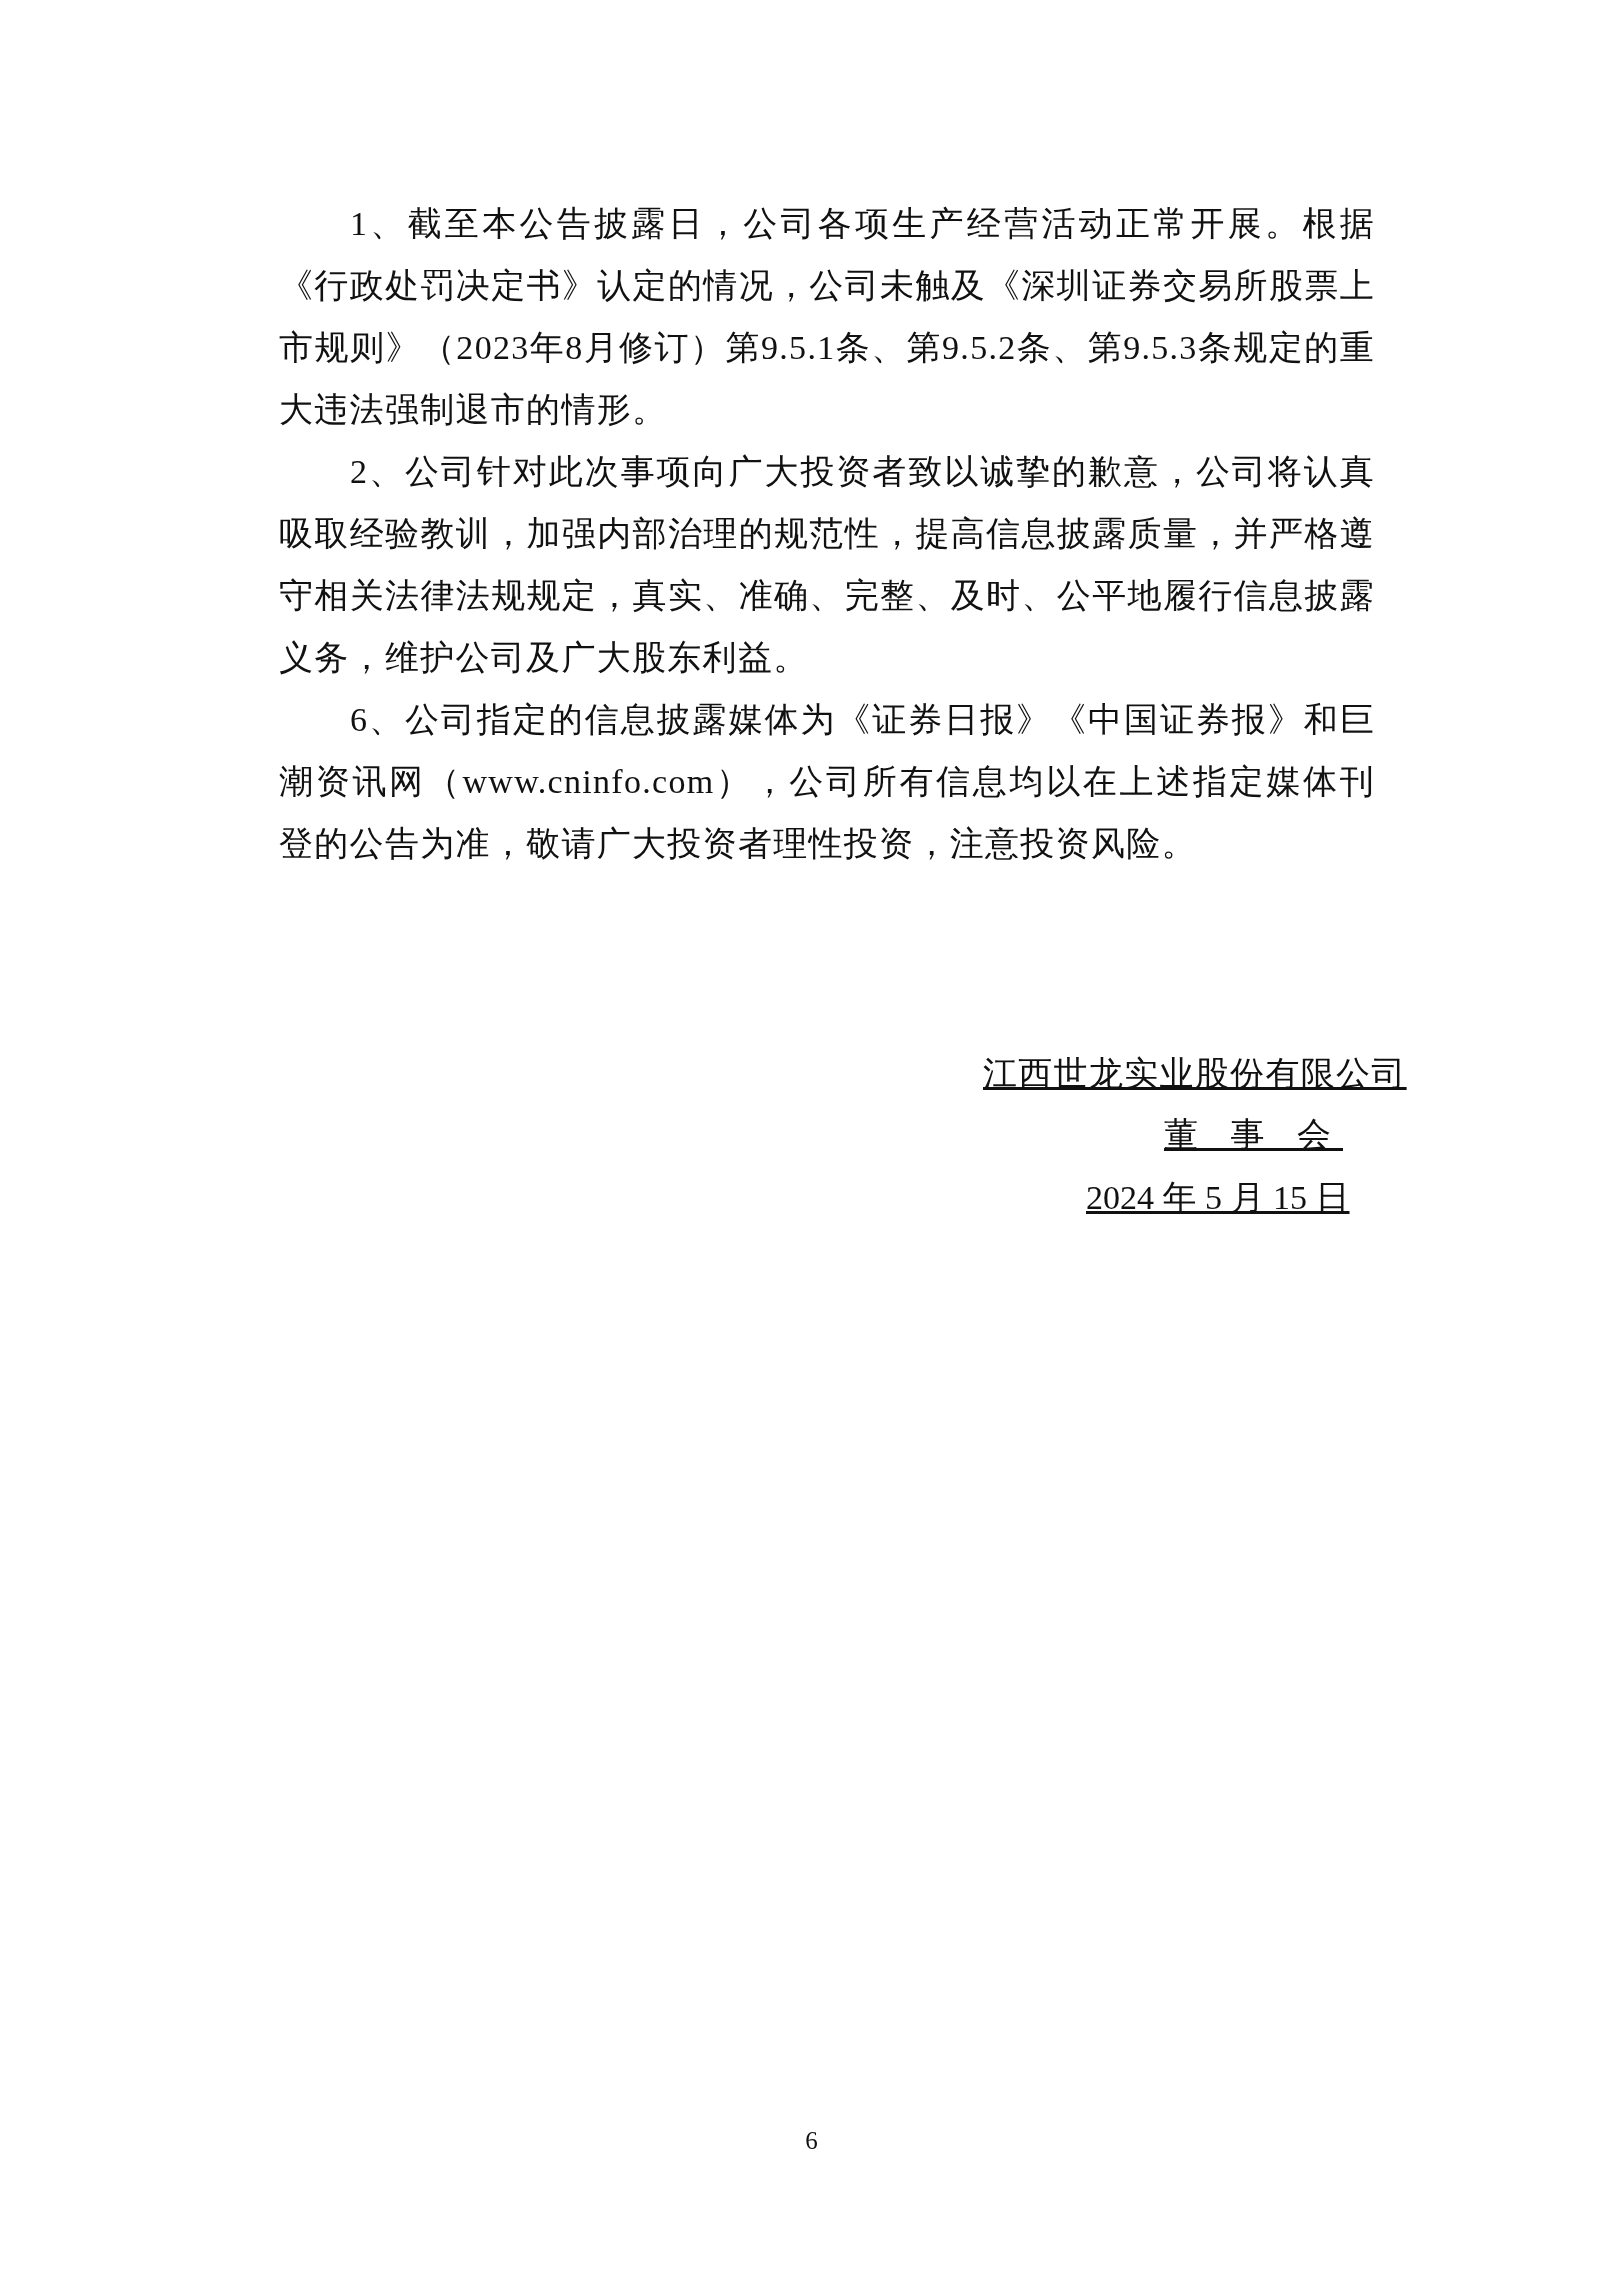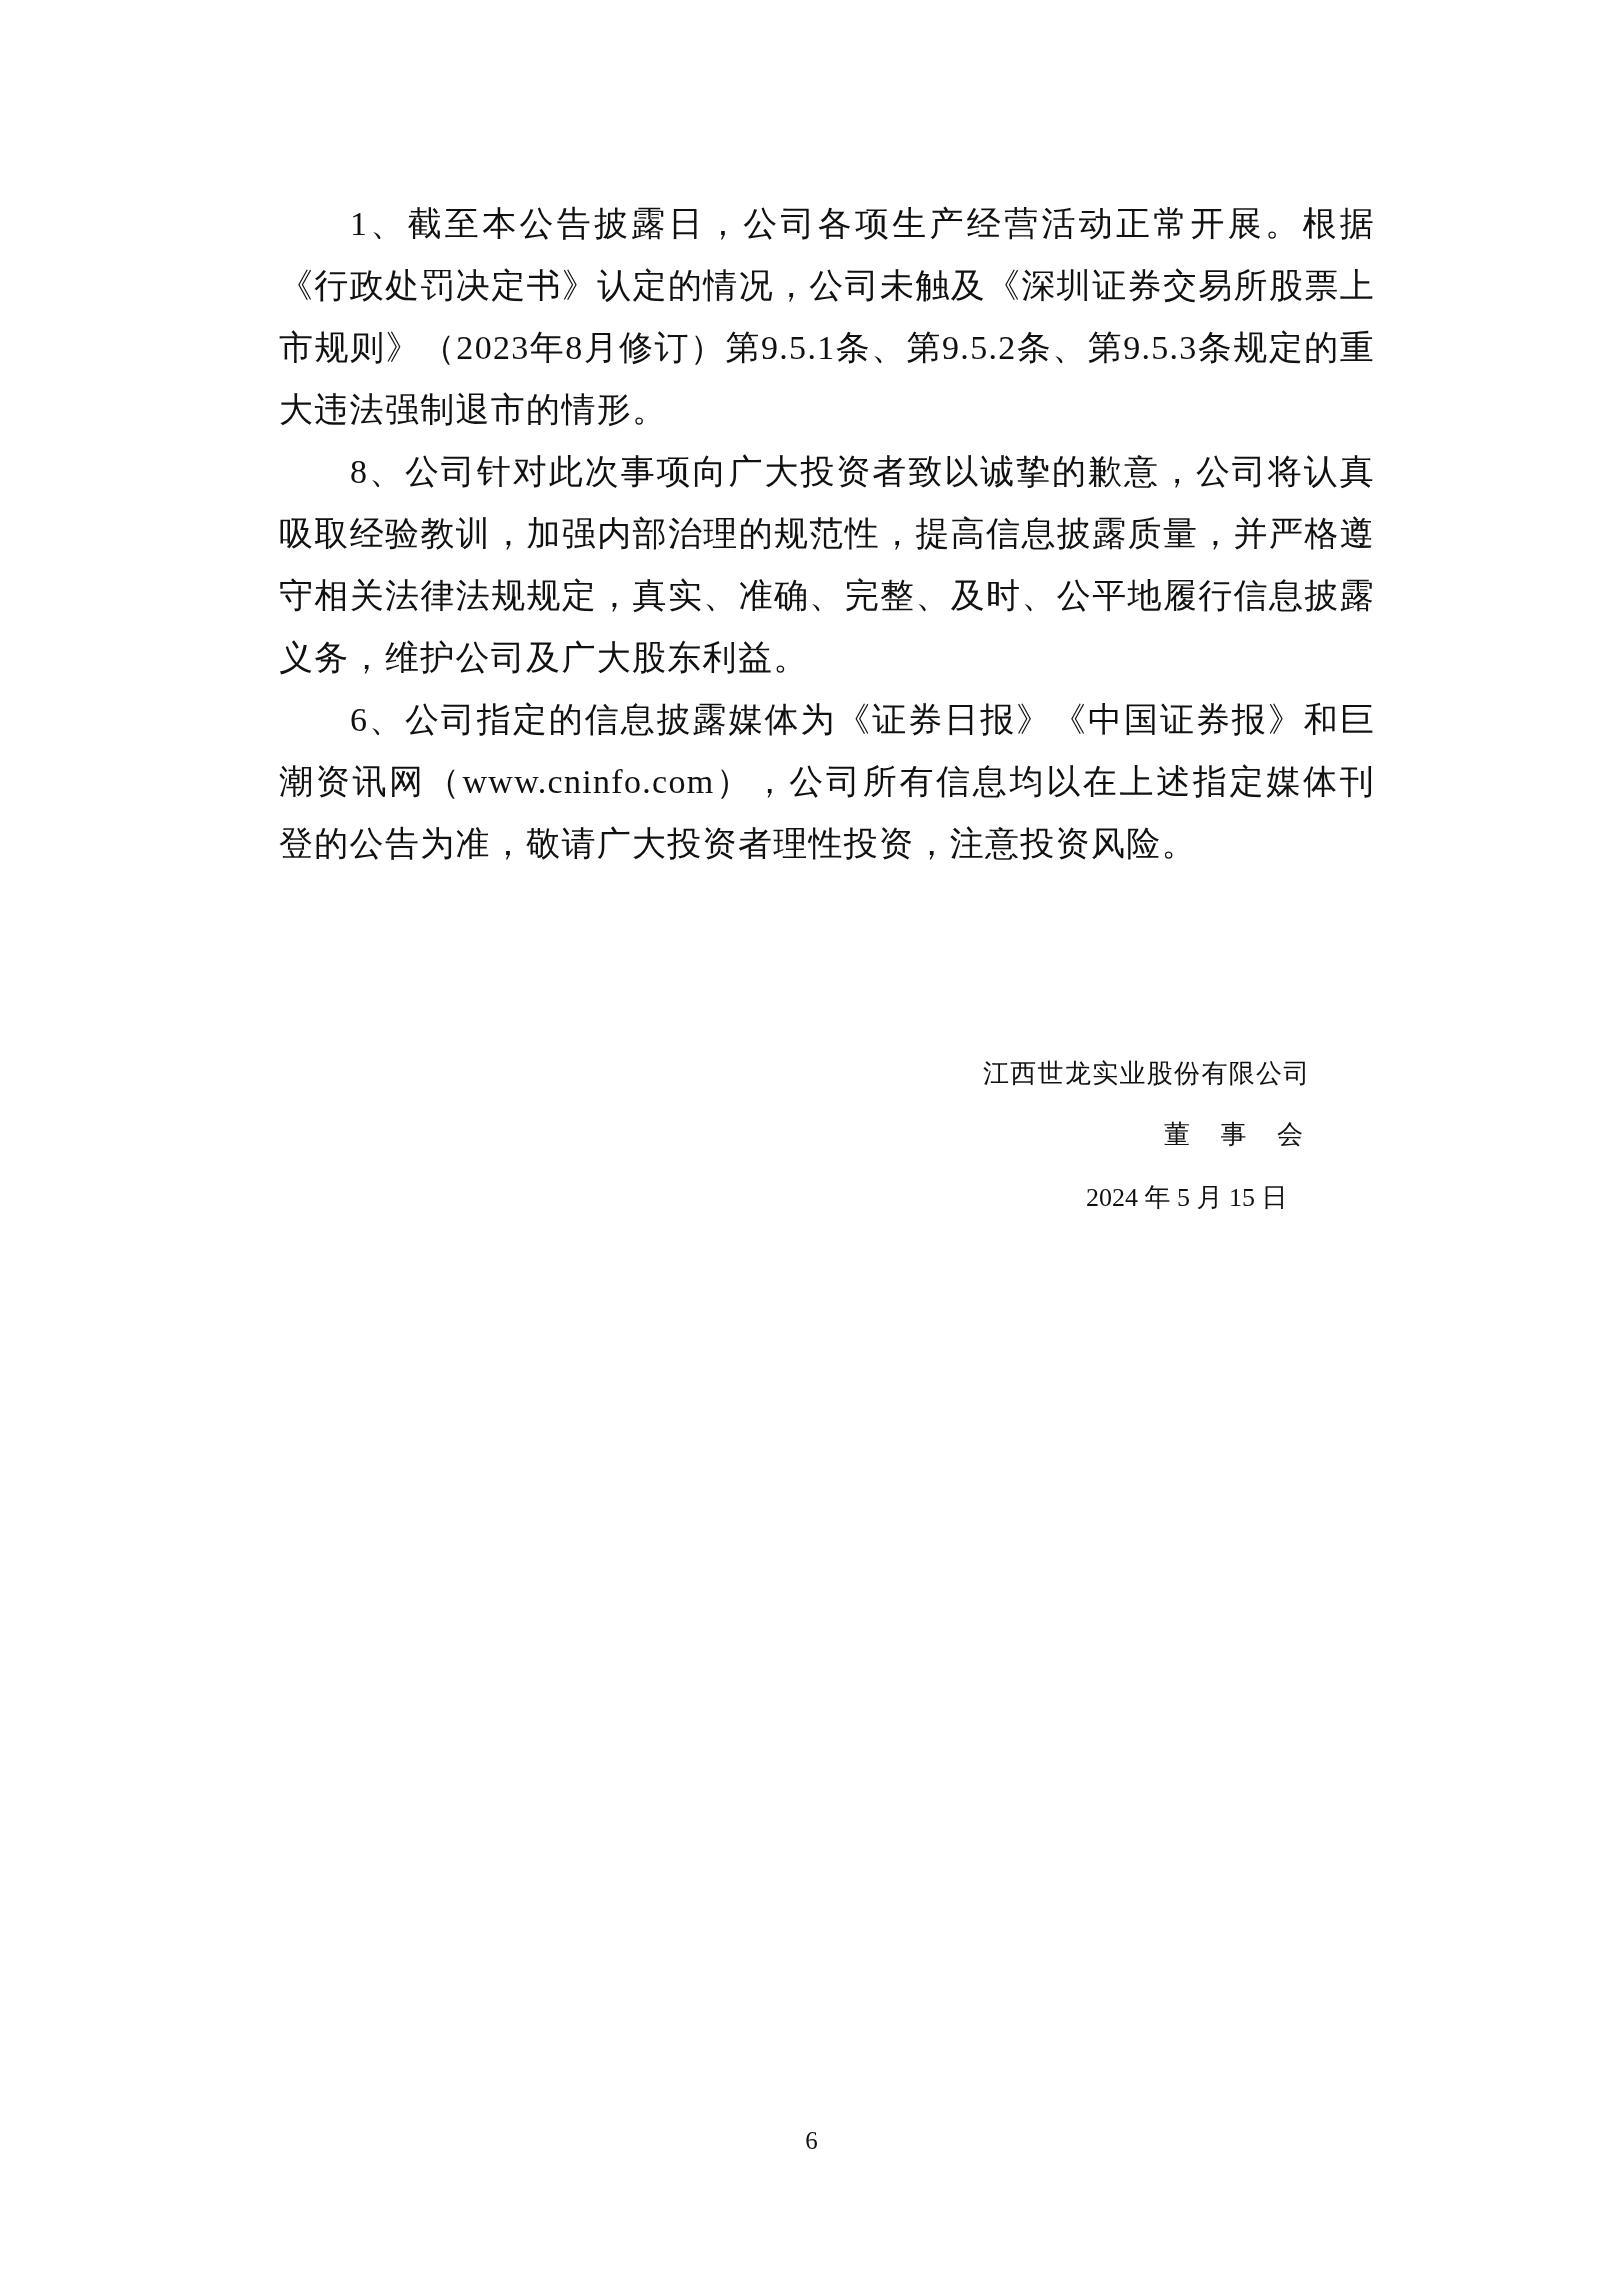--- a/index.html
+++ b/index.html
@@ -3,34 +3,34 @@
 <meta charset="utf-8">
 <style>
   html, body { margin: 0; padding: 0; background: #ffffff; }
   body { width: 1623px; height: 2295px; position: relative; overflow: hidden;
          font-family: "Liberation Serif", "DejaVu Serif", serif; color: #111111; }
   .page { position: absolute; left: 0; top: 0; width: 1385px; height: 2295px; background: #ffffff; }
   .body-text { position: absolute; left: 279px; top: 193px; width: 1096px; }
   .para { margin: 0; font-size: 34px; line-height: 62px; text-indent: 71px;
           text-align: justify; letter-spacing: 1.3px; }
   .closing { margin: 25px 0 0 0; font-size: 34px; line-height: 62px; text-indent: 71px; }
-  .sign { position: absolute; font-size: 26px; line-height: 42px; white-space: nowrap; }
+  .sign { position: absolute; font-size: 34px; line-height: 42px; white-space: nowrap; text-decoration: underline; }
   .sign-company { left: 983px; top: 1053px; letter-spacing: 1.3px; }
   .sign-board { left: 1164px; top: 1114px; letter-spacing: 12px; }
   .sign-date { left: 1067px; top: 1177px; margin-left: 19px; }
   .page-number { position: absolute; left: 0; width: 1623px; top: 2124px; text-align: center;
                  font-size: 25px; line-height: 34px; }
 </style>
 </head>
 <body>
 
 <div class="page">
   <div class="body-text">
     <p class="para">1、截至本公告披露日，公司各项生产经营活动正常开展。根据《行政处罚决定书》认定的情况，公司未触及《深圳证券交易所股票上市规则》（2023年8月修订）第9.5.1条、第9.5.2条、第9.5.3条规定的重大违法强制退市的情形。</p>
-    <p class="para">8、公司针对此次事项向广大投资者致以诚挚的歉意，公司将认真吸取经验教训，加强内部治理的规范性，提高信息披露质量，并严格遵守相关法律法规规定，真实、准确、完整、及时、公平地履行信息披露义务，维护公司及广大股东利益。</p>
+    <p class="para">2、公司针对此次事项向广大投资者致以诚挚的歉意，公司将认真吸取经验教训，加强内部治理的规范性，提高信息披露质量，并严格遵守相关法律法规规定，真实、准确、完整、及时、公平地履行信息披露义务，维护公司及广大股东利益。</p>
     <p class="para">6、公司指定的信息披露媒体为《证券日报》《中国证券报》和巨潮资讯网（www.cninfo.com），公司所有信息均以在上述指定媒体刊登的公告为准，敬请广大投资者理性投资，注意投资风险。</p>
   </div>
 
   <div class="sign sign-company">江西世龙实业股份有限公司</div>
   <div class="sign sign-board">董 事 会</div>
   <div class="sign sign-date">2024 年 5 月 15 日</div>
 
   <div class="page-number">6</div>
 </div>
 

